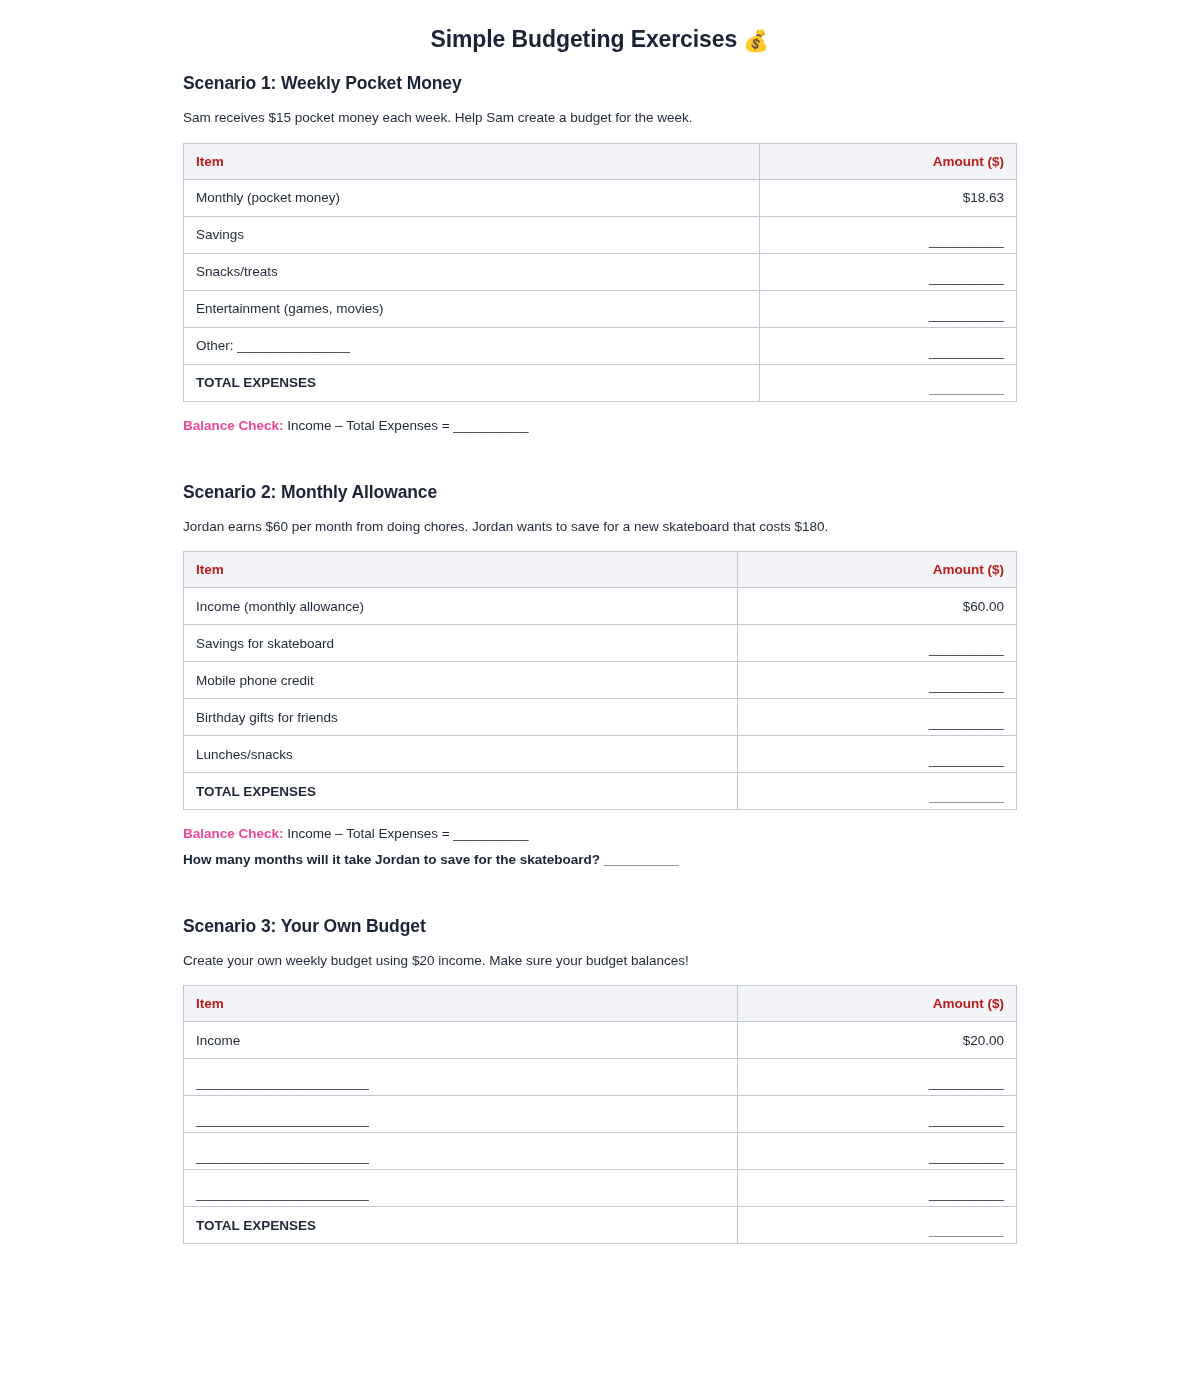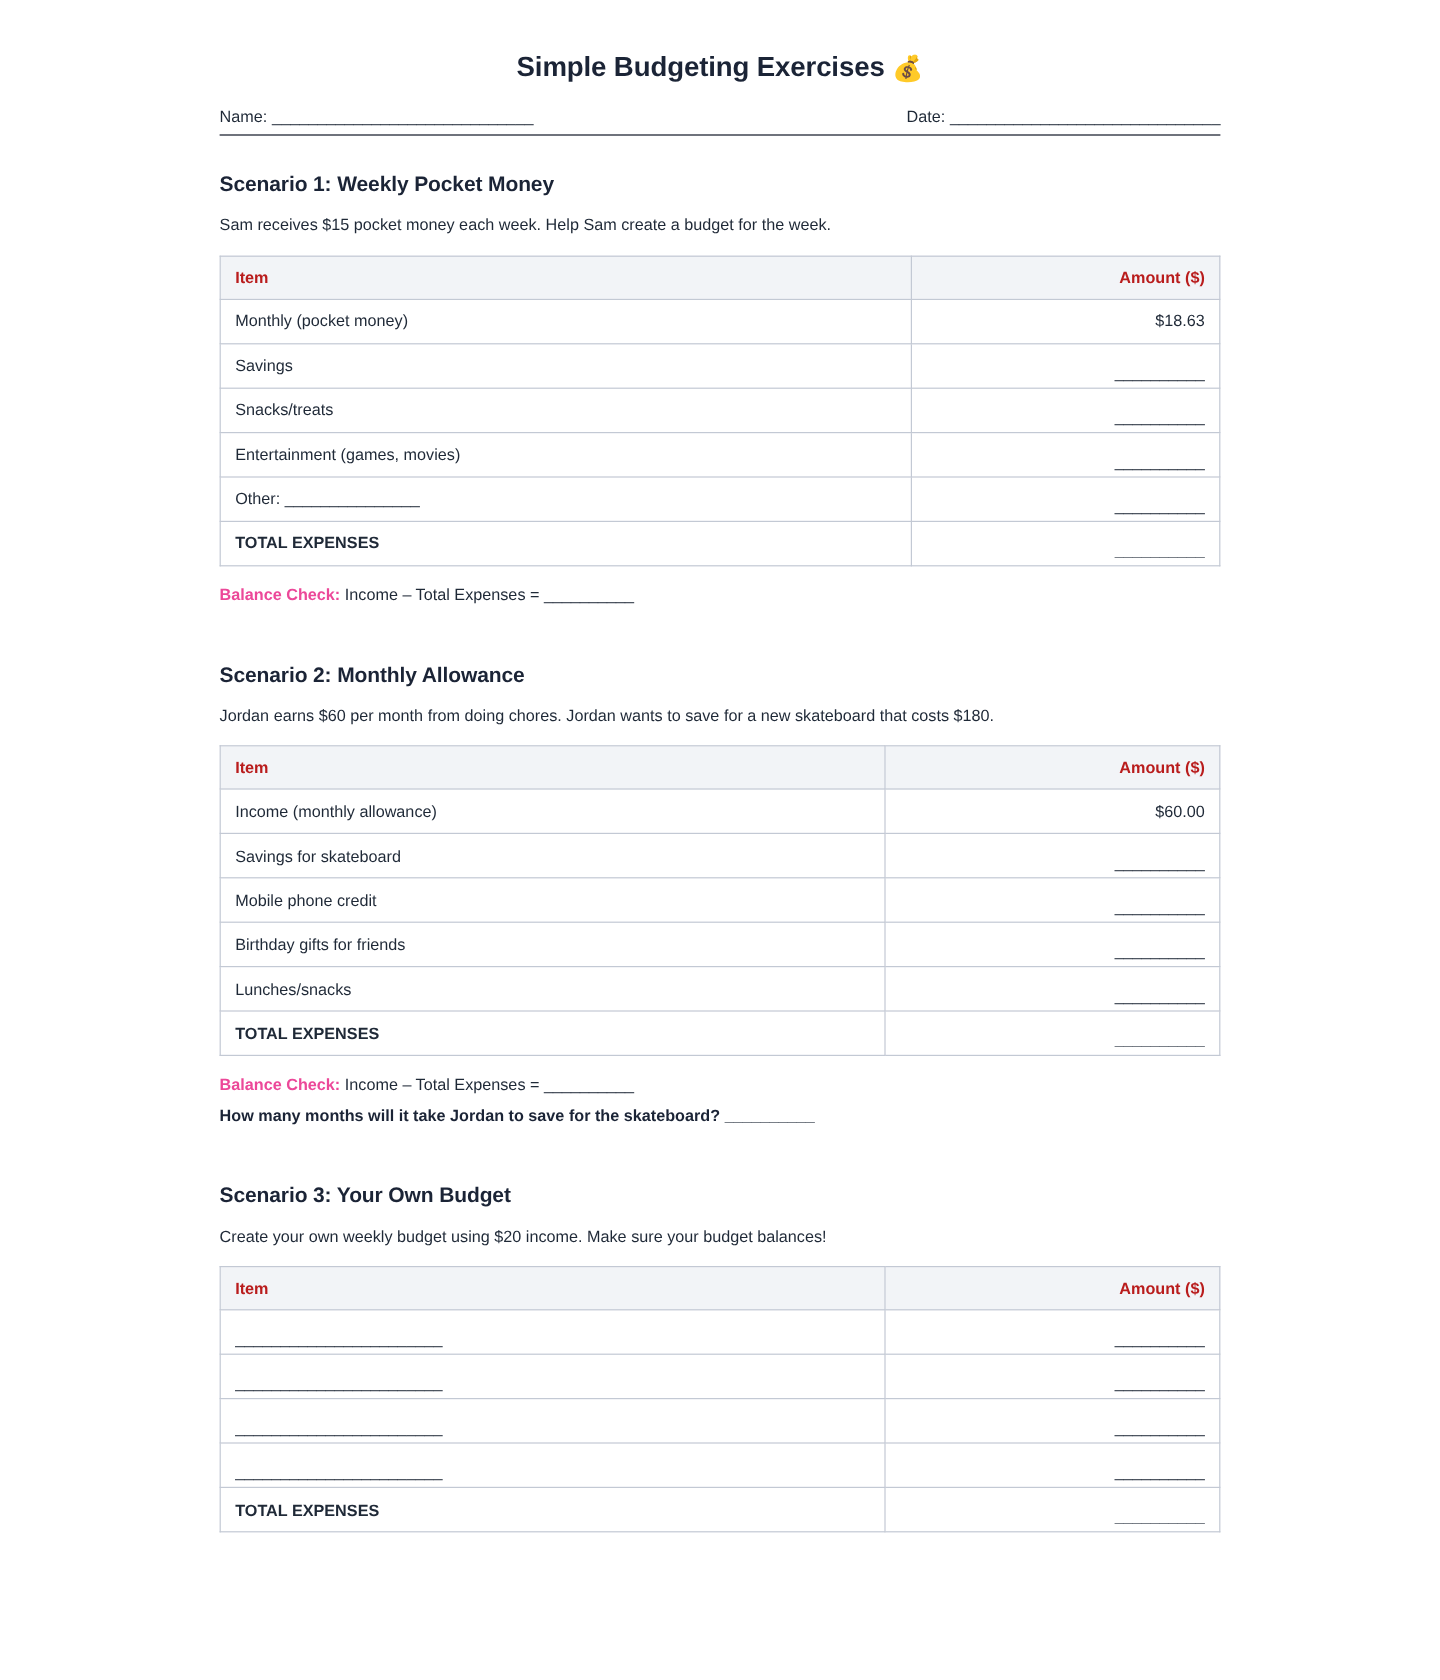--- a/index.html
+++ b/index.html
@@ -18,21 +18,21 @@
   }
   .page {
     width: 1200px;
     min-height: 1400px;
     padding: 0;
     background: #ffffff;
   }
   .sheet {
     margin: 0 auto;
     width: 834px;
-    padding-top: 42px;
+    padding-top: 26px;
   }
 
   
   .doc-title {
     font-size: 23px;
     font-weight: bold;
     color: #1b2436;
     text-align: center;
     margin: 0 0 20px 0;
     letter-spacing: -0.1px;
@@ -156,30 +156,20 @@
 <body>
 
 <div class="page">
   <div class="sheet">
 
     <h1 class="doc-title">
       <span>Simple Budgeting Exercises</span>
       <span class="emoji">💰</span>
     </h1>
 
-    <div class="meta-row">
-      <div class="meta-field">
-        <span class="meta-label">Name:</span>
-        <span class="meta-blank">_____________________________</span>
-      </div>
-      <div class="meta-field">
-        <span class="meta-label">Date:</span>
-        <span class="meta-blank">______________________________</span>
-      </div>
-    </div>
 
     <section class="section">
       <h2 class="section-heading">Scenario 1: Weekly Pocket Money</h2>
       <p class="section-desc">Sam receives $15 pocket money each week. Help Sam create a budget for the week.</p>
 
       <table class="budget">
         <thead>
           <tr>
             <th class="col-item" style="width:576px">Item</th>
             <th class="col-amt">Amount ($)</th>
@@ -280,20 +270,24 @@
 
       <table class="budget">
         <thead>
           <tr>
             <th class="col-item" style="width:554px">Item</th>
             <th class="col-amt">Amount ($)</th>
           </tr>
         </thead>
         <tbody>
           <tr>
+            <td class="item-cell">Income</td>
+            <td class="amount-cell">$20.00</td>
+          </tr>
+          <tr>
             <td class="item-cell blank-item"><span class="blank">_______________________</span></td>
             <td class="amount-cell blank-amt"><span class="blank">__________</span></td>
           </tr>
           <tr>
             <td class="item-cell blank-item"><span class="blank">_______________________</span></td>
             <td class="amount-cell blank-amt"><span class="blank">__________</span></td>
           </tr>
           <tr>
             <td class="item-cell blank-item"><span class="blank">_______________________</span></td>
             <td class="amount-cell blank-amt"><span class="blank">__________</span></td>

